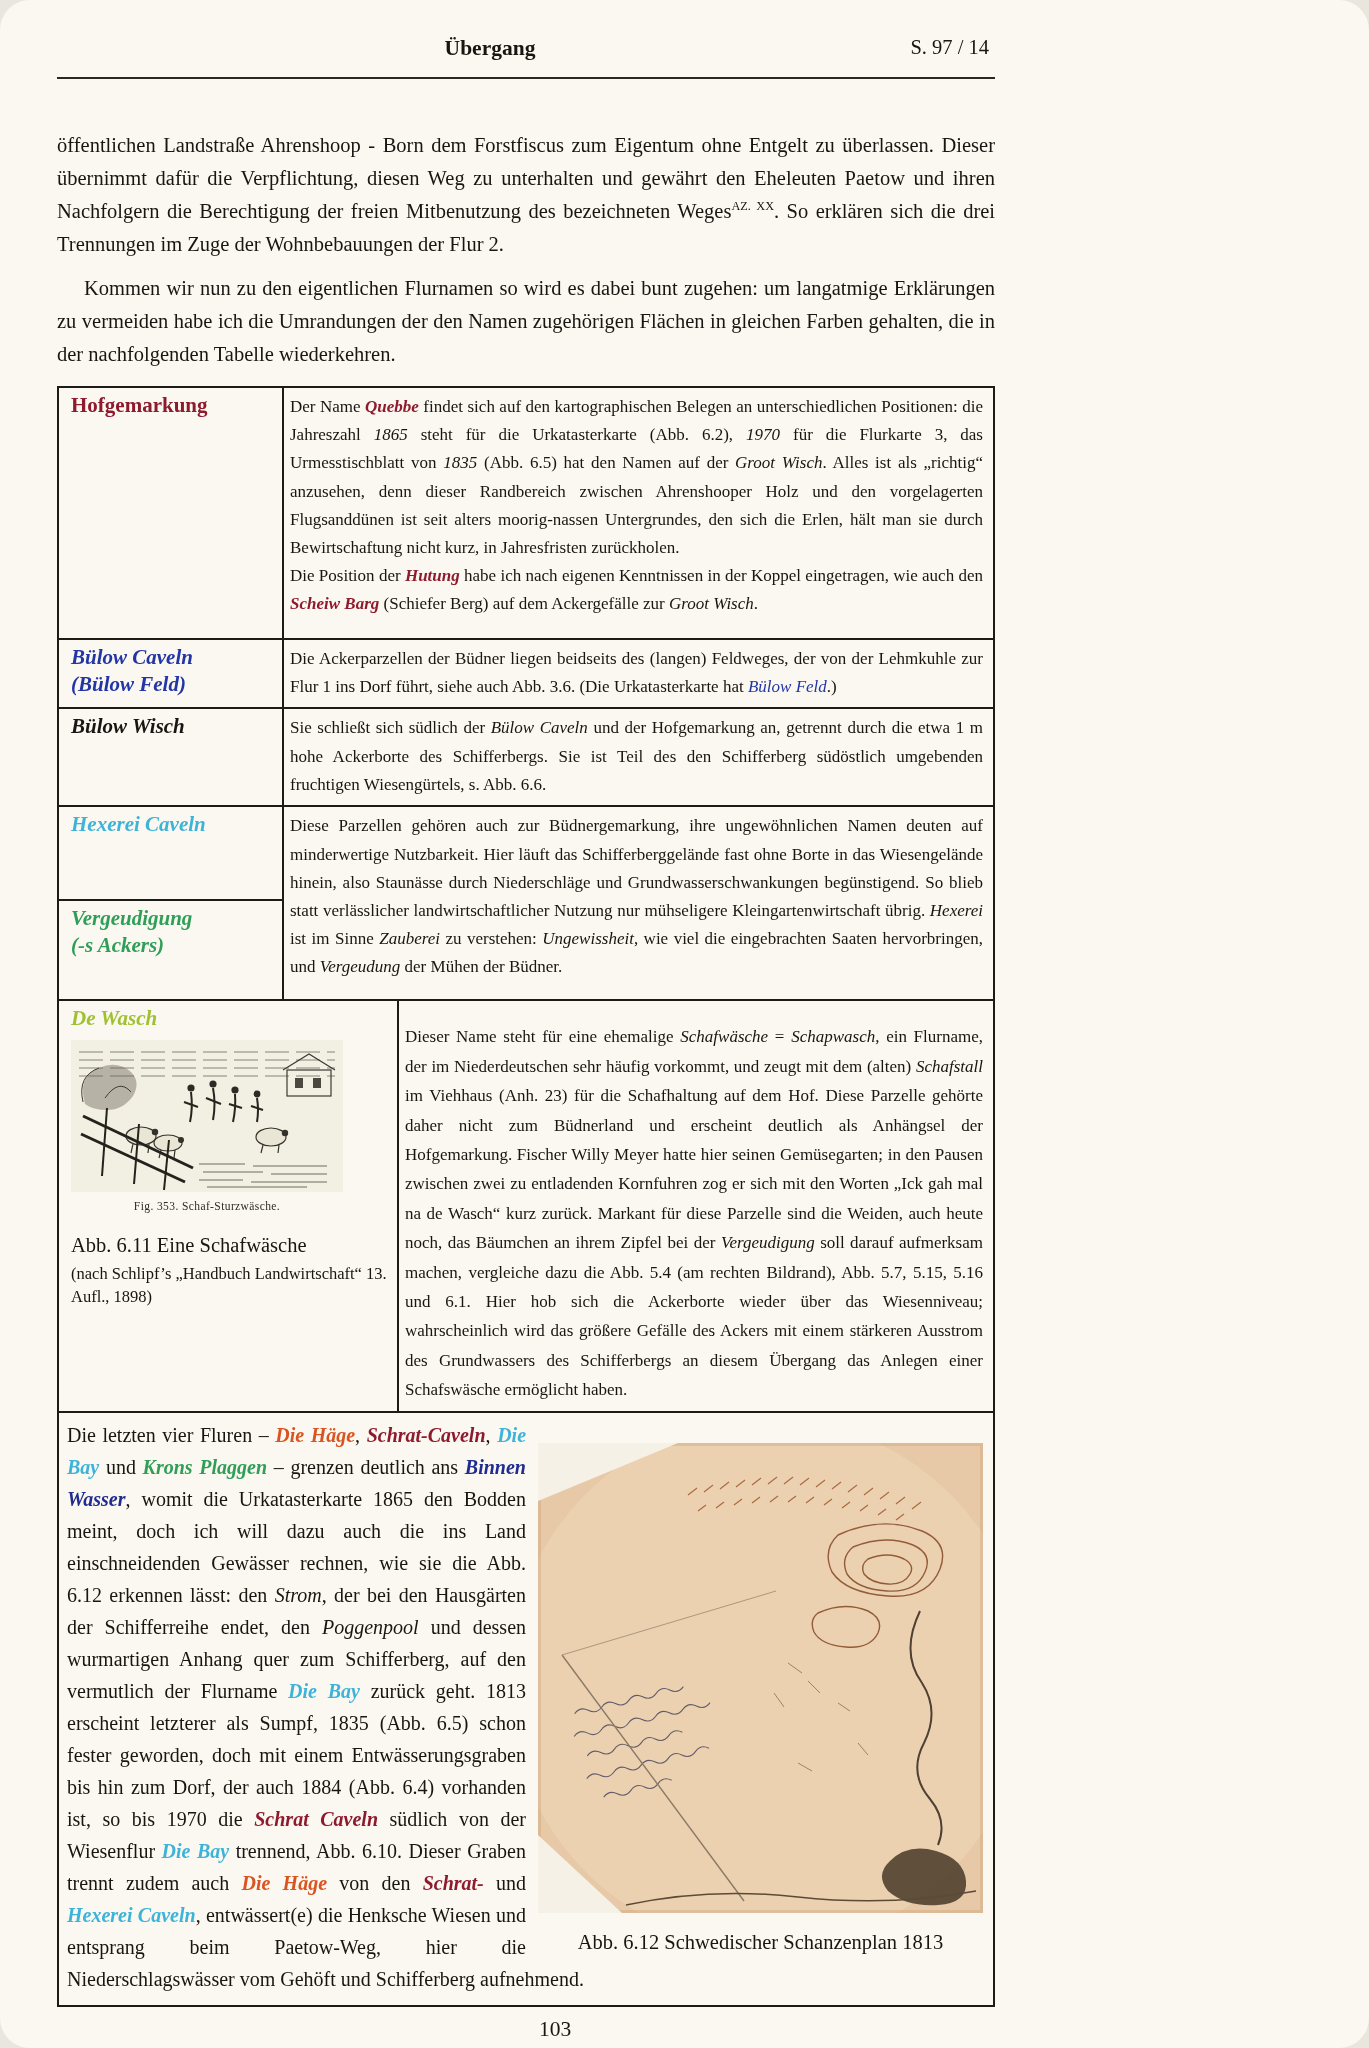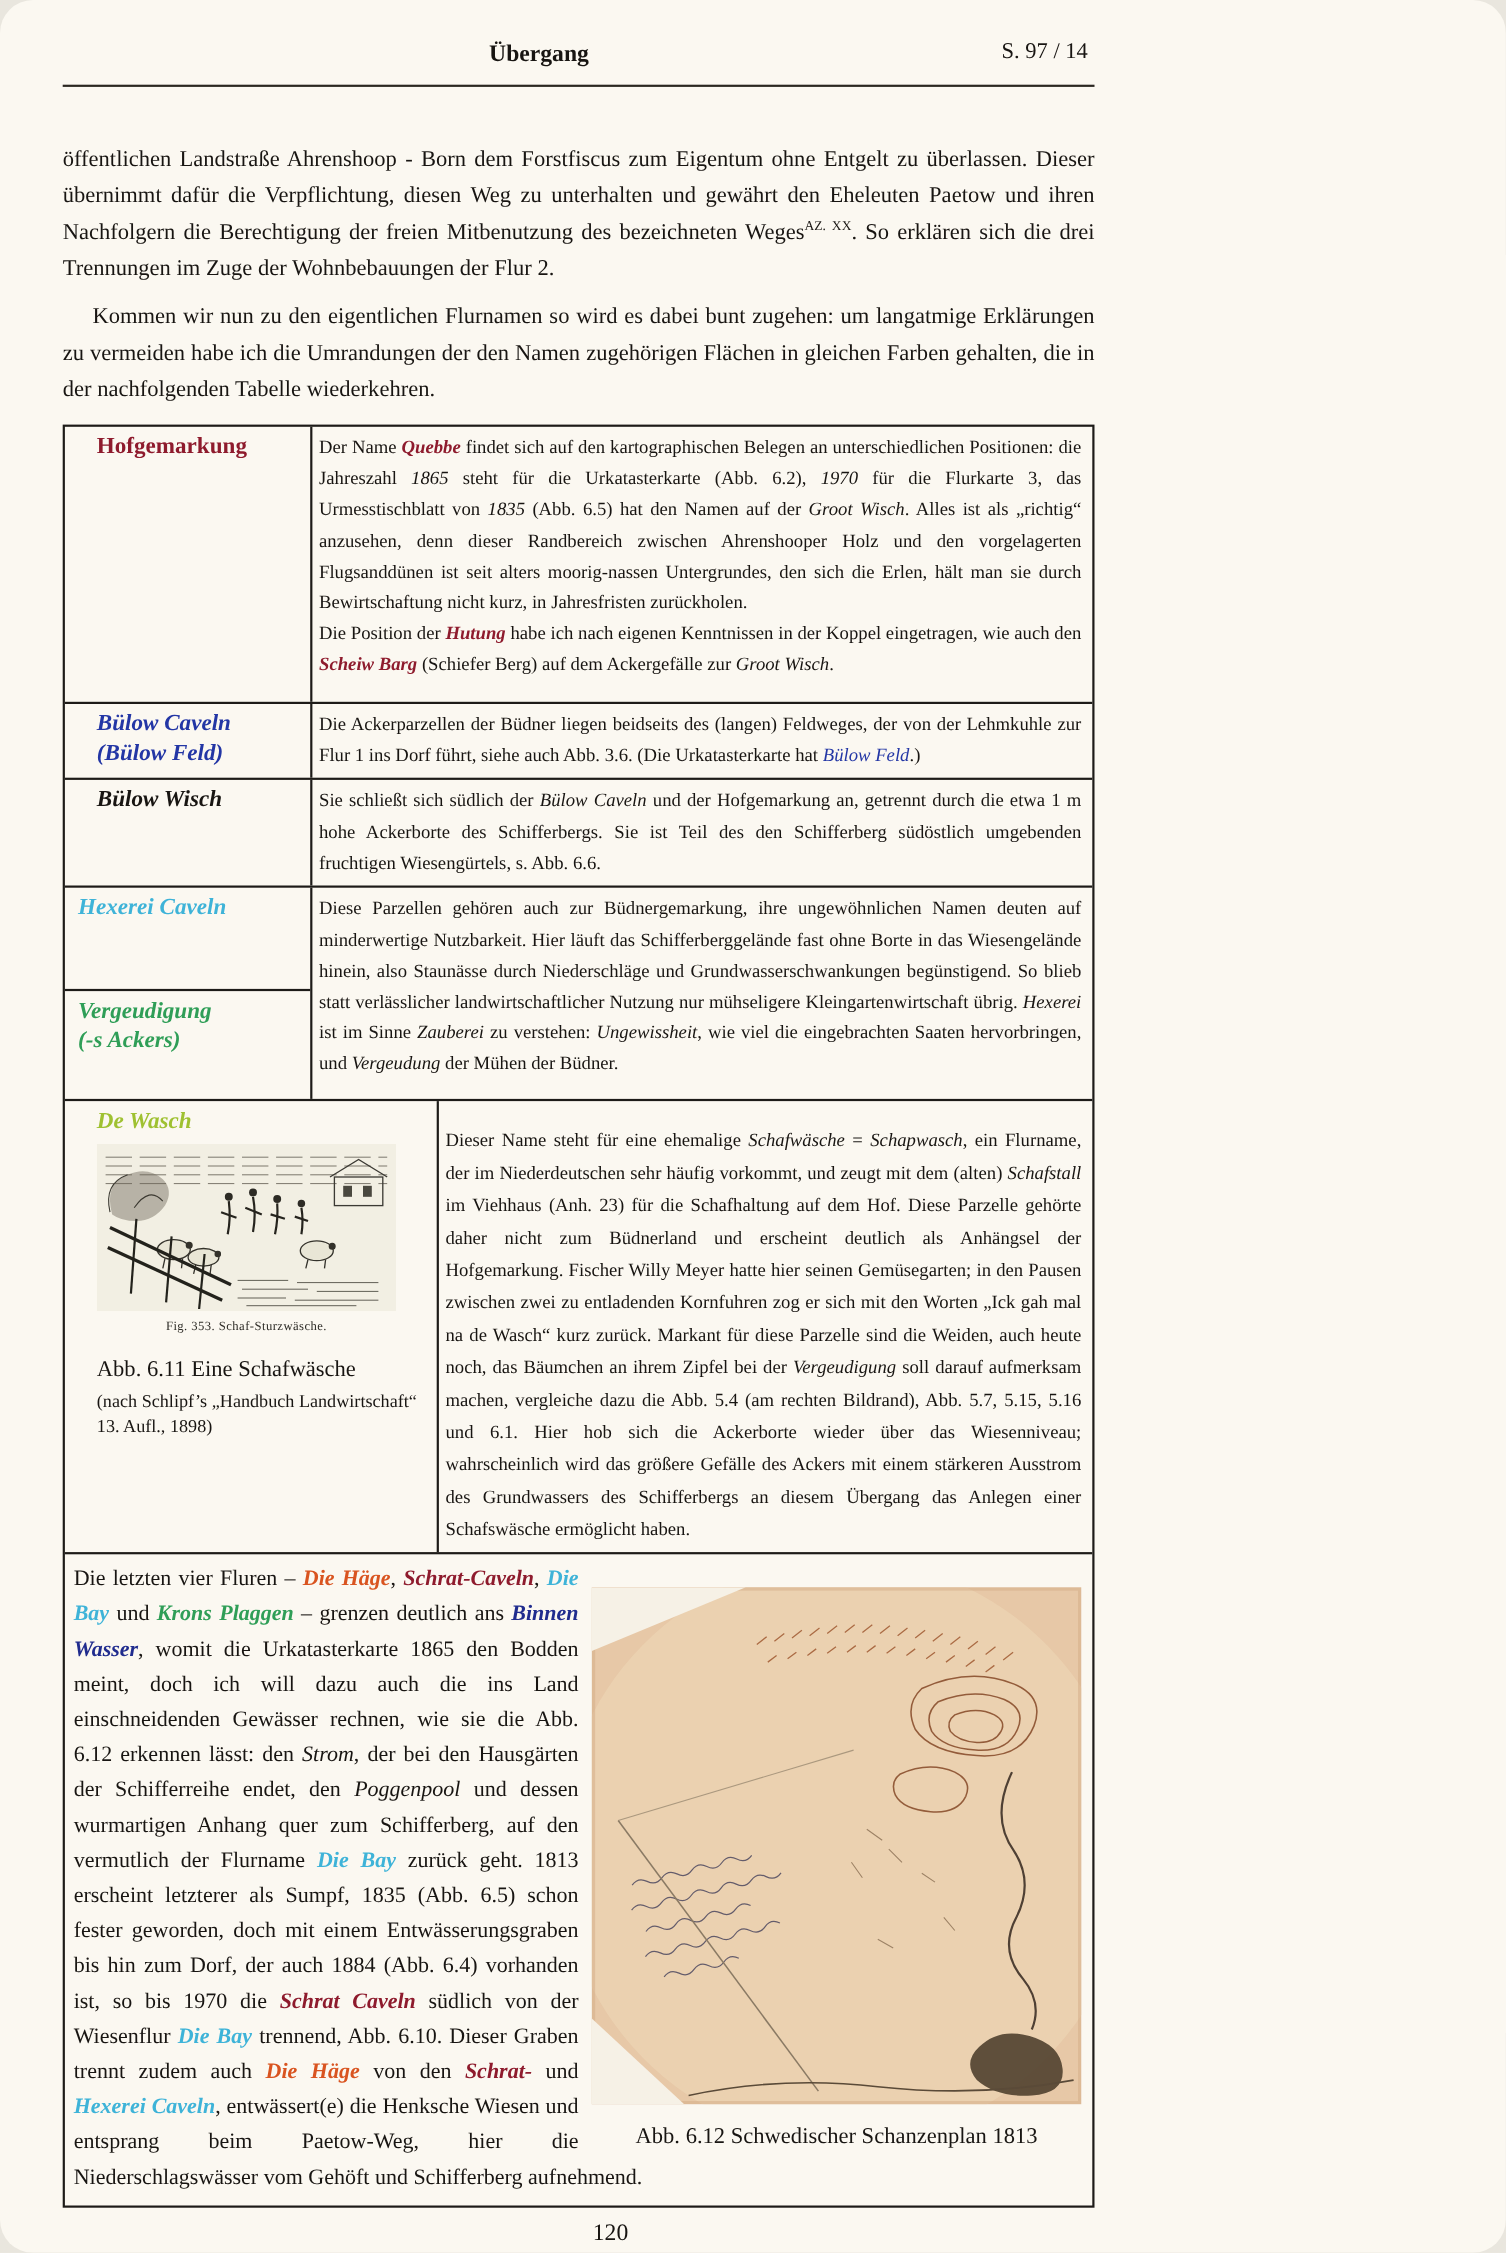--- a/index.html
+++ b/index.html
@@ -11,21 +11,21 @@
   .head-ref{position:absolute;right:6px;top:36px;font-size:20.5px;}
   .rule{border-bottom:2.5px solid #2b2721;margin-top:9px;}
   .para{font-size:20.5px;line-height:33px;text-align:justify;margin:0;}
   .p1{margin-top:50px;}
   .p2{margin-top:11px;text-indent:27px;}
   .flurtable{margin-top:15px;border:2.5px solid var(--border,#1d1b18);}
   .trow{display:flex;border-top:2.5px solid var(--border,#1d1b18);}
   .trow:first-child{border-top:none;}
   .r1{min-height:250px;} .r2{min-height:62px;} .r3{min-height:96px;} .r4{min-height:192px;} .r5{min-height:372px;}
   .tlabel{width:225px;flex:0 0 auto;border-right:2.5px solid var(--border,#1d1b18);
-          padding:4px 10px 4px 29px;font-size:21px;line-height:27px;box-sizing:border-box;}
+          padding:4px 10px 4px 12px;font-size:21px;line-height:27px;box-sizing:border-box;}
   .tlabel.wide{width:340px;}
   .tlabel-stack{width:225px;flex:0 0 auto;border-right:2.5px solid var(--border,#1d1b18);
           display:flex;flex-direction:column;box-sizing:border-box;}
   .tlabel-stack .sub{padding:4px 10px 4px 12px;font-size:21px;line-height:27px;box-sizing:border-box;}
   .sub1{border-bottom:2.5px solid var(--border,#1d1b18);min-height:94px;}
   .sub2{flex:1;}
   .tbody-cell{flex:1;padding:5px 10px 6px 6px;font-size:17px;line-height:28.2px;text-align:justify;}
   .tbody-cell.dw{line-height:29.4px;margin-top:16px;}
   .engraving{margin-top:8px;}
   .fig-caption{font-size:11.5px;text-align:center;width:272px;color:#2d2b26;margin-top:1px;letter-spacing:.4px;}
@@ -184,16 +184,16 @@
               </g>
             </svg>
             <div class="map-caption">Abb. 6.12 Schwedischer Schanzenplan 1813</div>
           </div>
           <div class="bottom-text"><span>Die letzten vier Fluren – </span><span class="bi c-orange">Die Häge</span><span>, </span><span class="bi c-maroon">Schrat-Caveln</span><span>, </span><span class="bi c-cyan">Die Bay</span><span> und </span><span class="bi c-green">Krons Plaggen</span><span> – grenzen deutlich ans </span><span class="bi c-navy">Binnen Wasser</span><span>, womit die Urkatasterkarte 1865 den Bodden meint, doch ich will dazu auch die ins Land einschneidenden Gewässer rechnen, wie sie die Abb. 6.12 erkennen lässt: den </span><span class="i">Strom</span><span>, der bei den Hausgärten der Schifferreihe endet, den </span><span class="i">Poggenpool</span><span> und dessen wurmartigen Anhang quer zum Schifferberg, auf den vermutlich der Flurname </span><span class="bi c-cyan">Die Bay</span><span> zurück geht. 1813 erscheint letzterer als Sumpf, 1835 (Abb. 6.5) schon fester geworden, doch mit einem Entwässerungsgraben bis hin zum Dorf, der auch 1884 (Abb. 6.4) vorhanden ist, so bis 1970 die </span><span class="bi c-maroon">Schrat Caveln</span><span> südlich von der Wiesenflur </span><span class="bi c-cyan">Die Bay</span><span> trennend, Abb. 6.10. Dieser Graben trennt zudem auch </span><span class="bi c-orange">Die Häge</span><span> von den </span><span class="bi c-maroon">Schrat-</span><span> und </span><span class="bi c-cyan">Hexerei Caveln</span><span>, entwässert(e) die Henksche Wiesen und entsprang beim Paetow-Weg, hier die Niederschlagswässer vom Gehöft und Schifferberg aufnehmend.</span></div>
         </div>
       </div>
 
     </div>
 
-    <div class="pagenum">120</div>
+    <div class="pagenum">103</div>
 
   </div>
 </div>
 
 </body></html>

